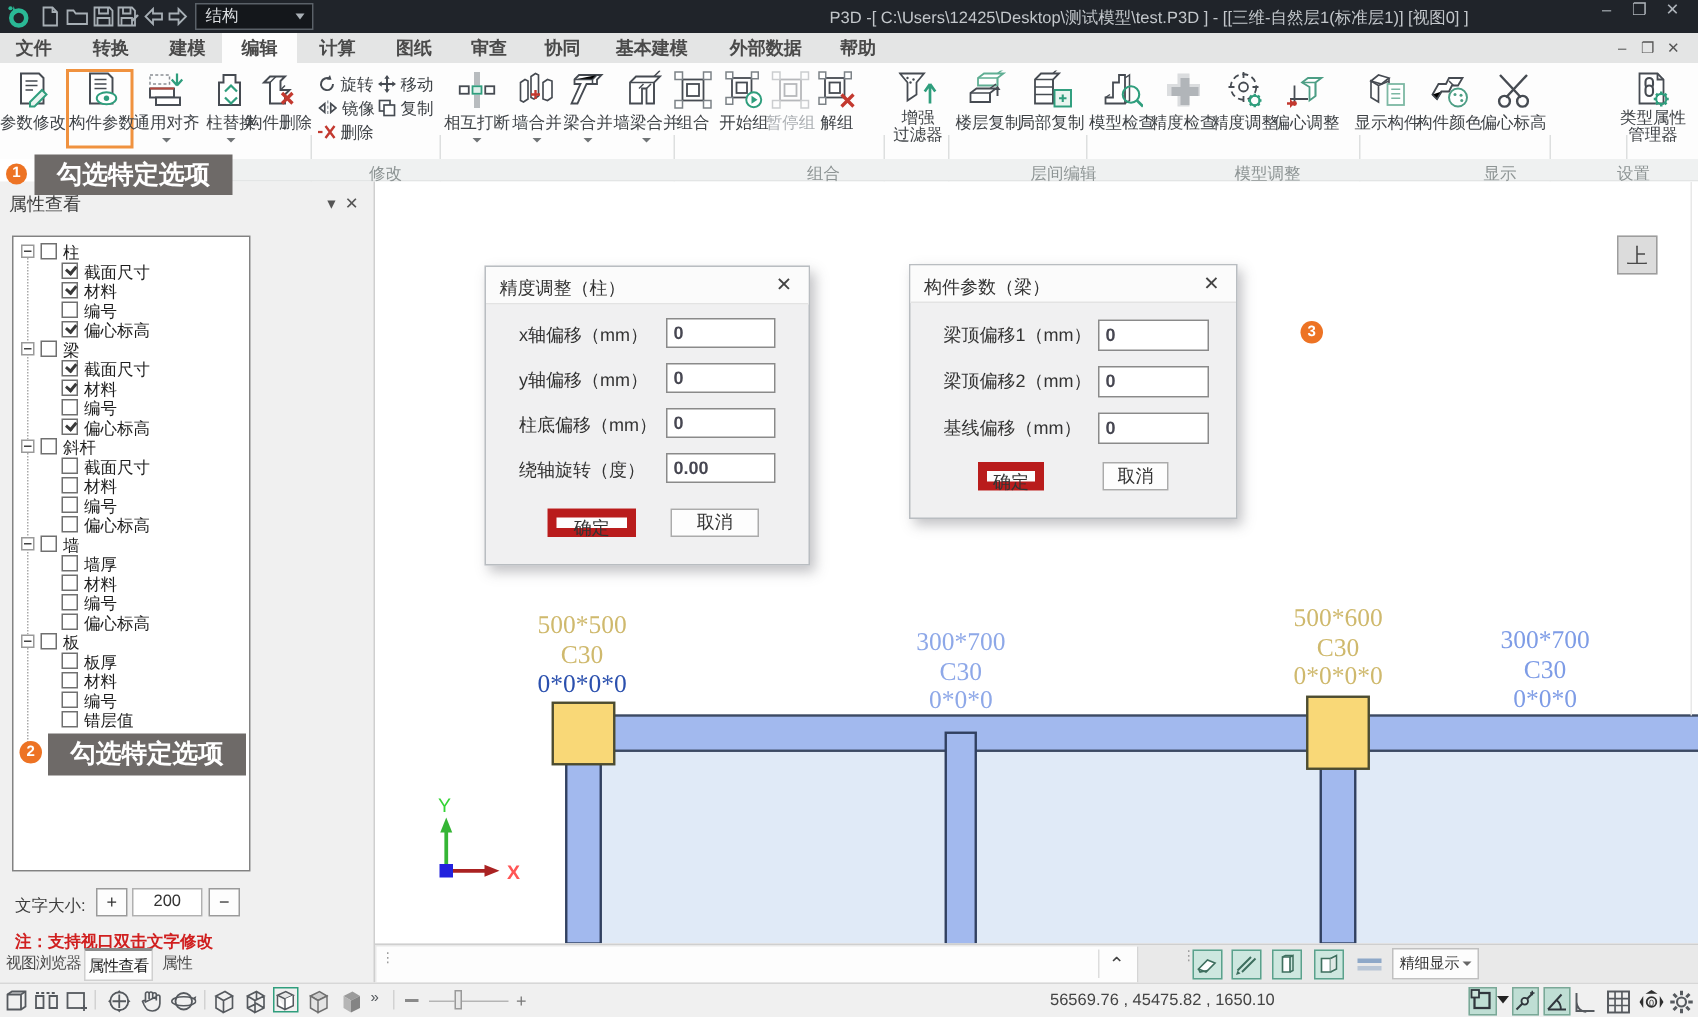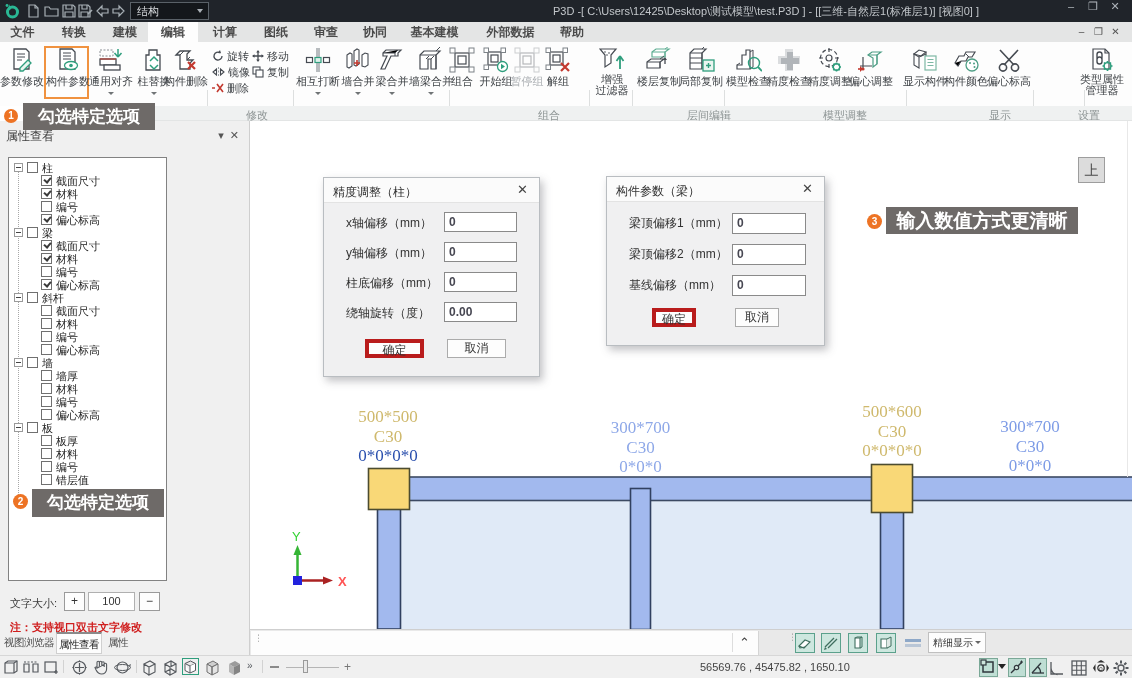--- a/index.html
+++ b/index.html
@@ -65,21 +65,21 @@
 .dwtext { position:absolute; font-family:"Liberation Serif",serif; font-size:17px; line-height:19.5px; text-align:center; transform:translateX(-50%); white-space:nowrap; }
 
 
 .dlg { position:absolute; background:#f0f0f1; border:1px solid #b9bdc1; box-shadow:3px 4px 8px rgba(80,80,90,.35); }
 .dlghead { position:absolute; left:0; top:0; right:0; height:25px; background:#fbfbfb; border-bottom:1px solid #e3e3e3; }
 .dlghead .dt { position:absolute; left:9px; top:6px; font-size:12px; color:#333; }
 .dlghead .dx { position:absolute; right:11px; top:4px; font-size:13px; color:#444; }
 .dlbl { position:absolute; font-size:12px; color:#333; white-space:nowrap; }
 .dinp { position:absolute; background:#fff; border:1px solid #8a8a8a; font-size:12px; font-weight:bold; color:#474752; padding:2px 0 0 4px; }
 .dbtn { position:absolute; background:#fdfdfd; border:1px solid #ababab; text-align:center; font-size:12px; color:#333; }
-.dbtn.ok { border:4px solid #b91c1c; }
+.dbtn.ok { border:6px solid #b91c1c; }
 
 
 #cmdbar { position:absolute; left:250px; top:629px; width:882px; height:26px; background:#e9e9e9; border-top:1px solid #cfcfcf; }
 #cmdinput { position:absolute; left:1px; top:1px; width:508px; height:24px; background:#fdfdfd; border-right:1px solid #d5d5d5; }
 #cmddots { position:absolute; left:3px; top:5px; color:#999; font-size:9px; line-height:4px; }
 #cmdup { position:absolute; left:482px; top:3px; width:24px; height:19px; color:#444; text-align:center; font-size:13px; line-height:20px; border-left:1px solid #ddd; }
 .tealbtn { position:absolute; top:3px; width:20px; height:20px; background:#cde7df; border:1px solid #5ba18c; }
 #fineshow { position:absolute; left:678px; top:2px; width:58px; height:21px; background:#fdfdfd; border:1px solid #c0c0c0; font-size:10px; color:#333; line-height:19px; padding-left:4px; }
 #fineshow .da { position:absolute; right:4px; top:8px; width:0; height:0; border-left:3px solid transparent; border-right:3px solid transparent; border-top:3.5px solid #666; }
 
@@ -548,21 +548,21 @@
           <span class="tcb" style="left:32px;"></span>
           <span class="tlab" style="left:47px;">编号</span>
         </div>
     <div class="trow" style="top:315px;">
           <span class="tcb" style="left:32px;"></span>
           <span class="tlab" style="left:47px;">错层值</span>
         </div>
   </div>
   <div id="fsrow">文字大小:
     <div class="fsbtn" style="left:54px;">+</div>
-    <div id="fsval">100</div>
+    <div id="fsval">200</div>
     <div class="fsbtn" style="left:129px;">−</div>
   </div>
   <div id="rednote">注：支持视口双击文字修改</div>
   <div id="lptabs">
     <div class="lptab" style="left:2px;">视图浏览器</div>
     <div class="lptab sel" style="left:56px;">属性查看</div>
     <div class="lptab" style="left:106px;">属性</div>
   </div>
 </div>
 
@@ -632,21 +632,20 @@
   <div class="dinp" style="left:125px;top:98px;width:74px;height:21px;">0</div>
   <div class="dbtn ok" style="left:45px;top:131px;width:44px;height:19px;line-height:15px;">确定</div>
   <div class="dbtn" style="left:128px;top:131px;width:44px;height:19px;line-height:17px;">取消</div>
 </div>
 
 <div class="bnum" style="left:4px;top:109px;width:14px;height:14px;font-size:10px;line-height:14px;">1</div>
 <div class="badge" style="left:23px;top:103px;width:132px;height:27px;font-size:17px;line-height:27px;">勾选特定选项</div>
 <div class="bnum" style="left:13px;top:494px;width:15px;height:15px;font-size:10px;line-height:15px;">2</div>
 <div class="badge" style="left:32px;top:489px;width:132px;height:28px;font-size:17px;line-height:28px;">勾选特定选项</div>
 <div class="bnum" style="left:867px;top:214px;width:15px;height:15px;font-size:10px;line-height:15px;">3</div>
-<div class="badge" style="left:886px;top:207px;width:192px;height:27px;font-size:19px;line-height:27px;">输入数值方式更清晰</div>
 
 <div id="cmdbar">
   <div id="cmdinput">
         <div id="cmddots">⋮</div>
       </div>
   <div id="cmdup">⌃</div>
   <div style="position:absolute;left:538px;top:5px;color:#999;font-size:9px;line-height:4px;">⋮</div>
   <div class="tealbtn" style="left:545px;"><svg width="18" height="18" viewBox="0 0 18 18">
           <path d="M3 12l6-6 5 2-6 6z" fill="#fff" stroke="#3e6e5e" stroke-width="1.1"></path>
           <path d="M3 12l1 2 5-1" fill="none" stroke="#3e6e5e" stroke-width="1.1"></path>

